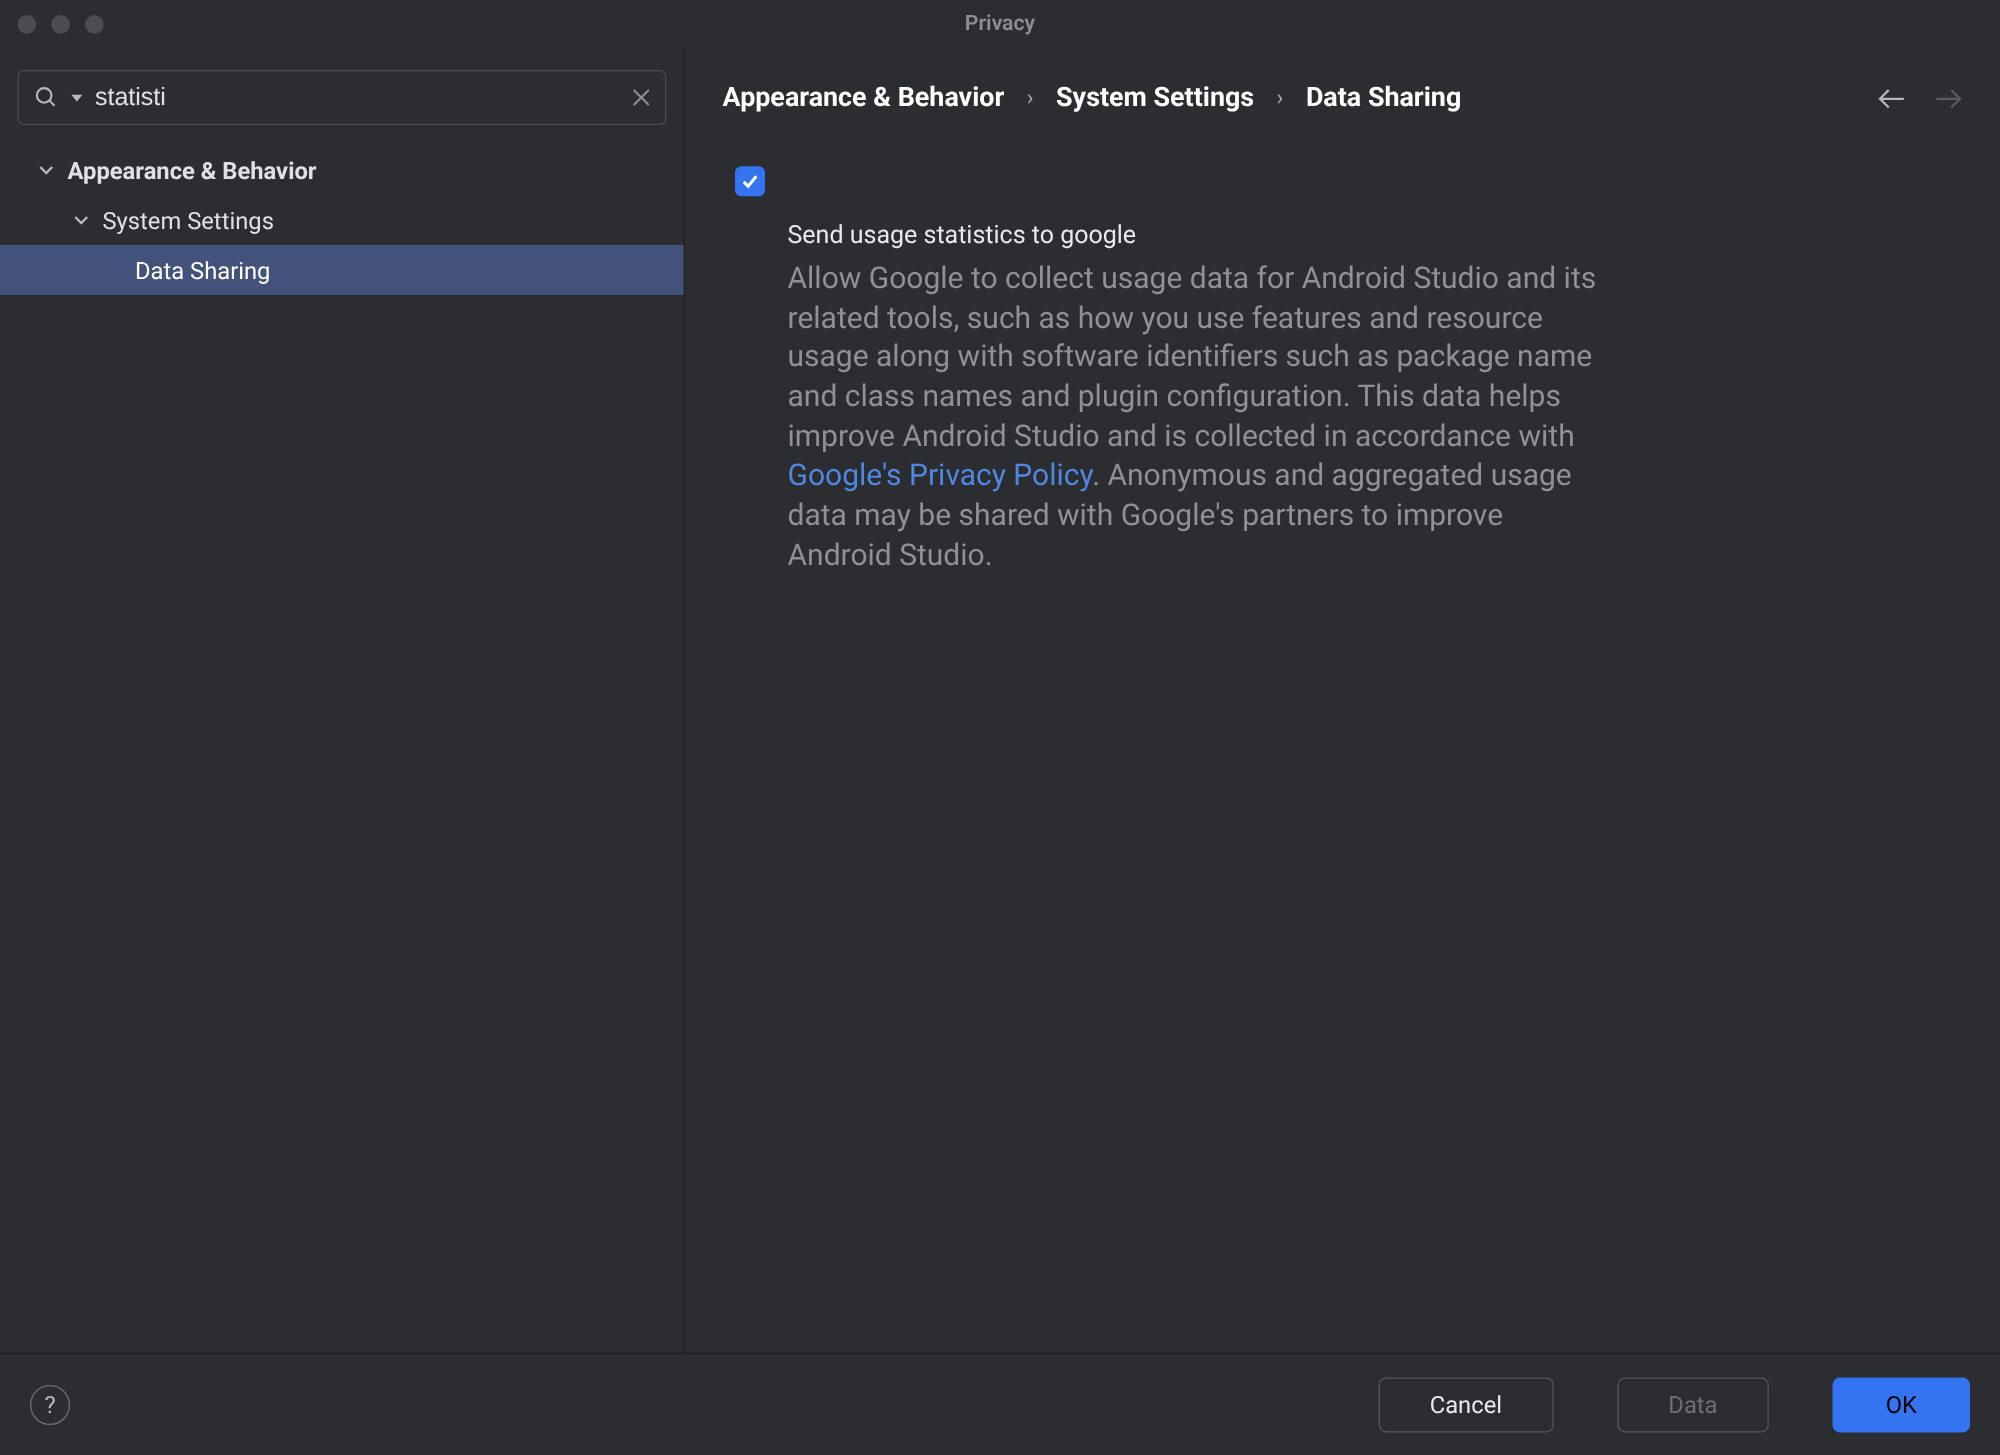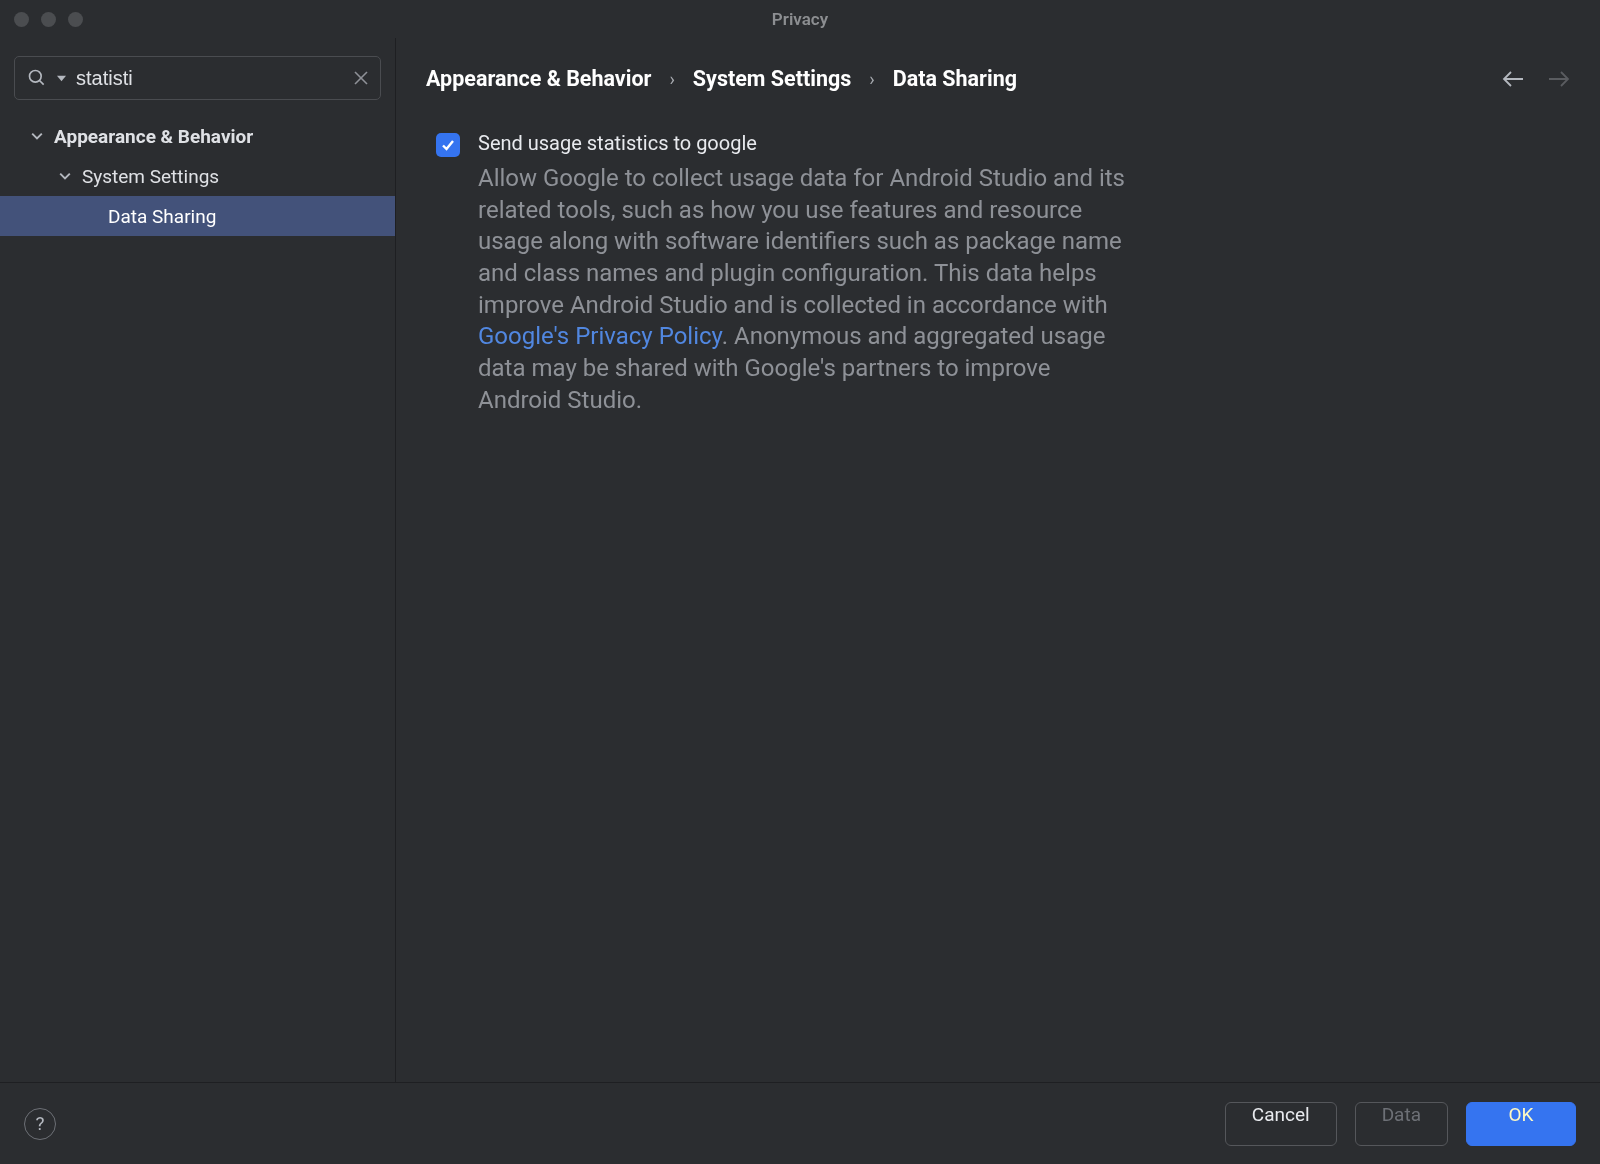--- a/index.html
+++ b/index.html
@@ -46,21 +46,21 @@
       font-weight: 600;
     }
     
     .body {
       flex: 1;
       display: flex;
       min-height: 0;
     }
     
     .sidebar {
-      width: 396px;
+      width: 548px;
       border-right: 1px solid #1e1f22;
       display: flex;
       flex-direction: column;
       padding-top: 10px;
     }
     .search-wrap {
       padding: 8px 14px 12px 14px;
     }
     .search {
       display: flex;
@@ -157,21 +157,21 @@
       height: 24px;
       border-radius: 5px;
       background: #3574f0;
       display: flex;
       align-items: center;
       justify-content: center;
       flex-shrink: 0;
       margin-top: 2px;
     }
     .checkbox svg { display:block; }
-    .option-text { flex:1; }
+    .option-text { flex:1;margin-top:44px; }
     .option-title {
       font-size: 20px;
       color: #e8eaee;
       margin-bottom: 8px;
     }
     .option-desc {
       font-size: 24px;
       color: #8e9197;
       line-height: 1.32;
       max-width: 660px;
@@ -205,37 +205,38 @@
       justify-content: center;
       color: #b4b8bf;
       font-size: 19px;
     }
     .actions {
       display: flex;
       gap: 18px;
     }
     .btn {
       height: 44px;
-      padding: 0 26px;
+      padding: 0 40px;
       border-radius: 6px;
       font-size: 19px;
       display: flex;
-      align-items: flex-start;
+      align-items: center;
       justify-content: center;
       border: 1px solid #55575b;
       background: #2b2d30;
       color: #e8eaee;
+      margin-left: 33px;
     }
     .btn.disabled {
       color: #6d7076;
     }
     .btn.primary {
       background: #3574f0;
       border-color: #3574f0;
-      color: #fef9c3;
+      color: #000000;
       min-width: 110px;
     }
   </style>
 </head>
 <body>
 
 <div class="window">
 
   <div class="titlebar">
     <div class="traffic-lights">

